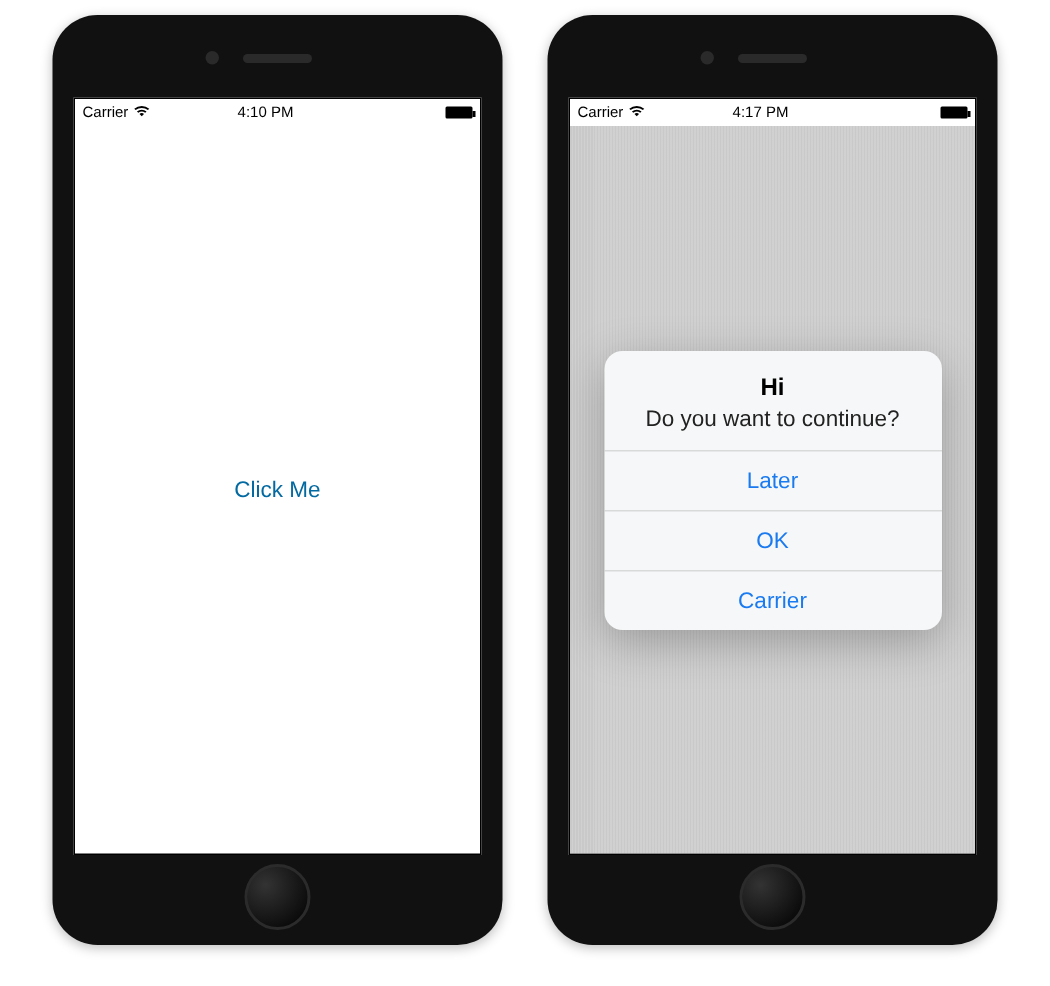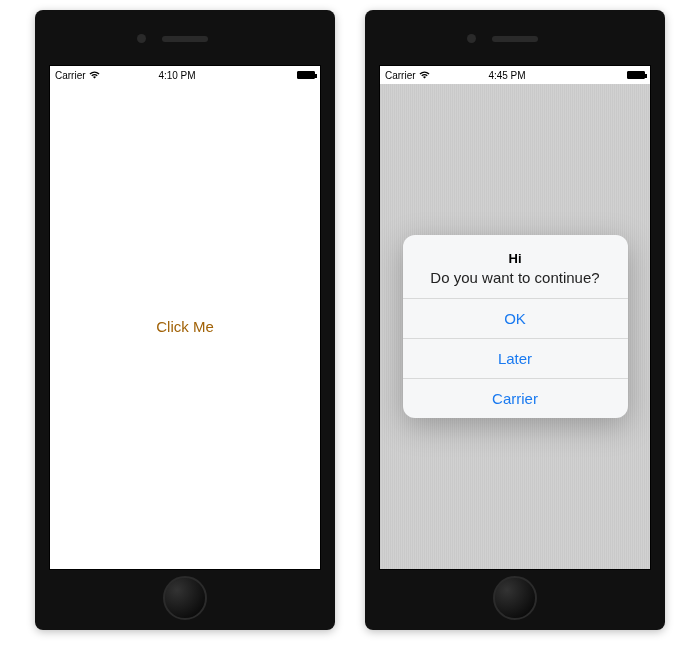--- a/index.html
+++ b/index.html
@@ -11,21 +11,21 @@
       display: flex;
       justify-content: center;
       align-items: flex-start;
       gap: 30px;
       padding: 10px 20px;
     }
     .phone {
       width: 300px;
       height: 620px;
       background: #111;
-      border-radius: 8px;
+      border-radius: 30px;
       padding: 55px 14px 60px 14px;
       position: relative;
       box-shadow: 0 2px 8px rgba(0,0,0,.25);
     }
     .phone::before {
       
       content: "";
       position: absolute;
       top: 26px; left: 50%;
       transform: translateX(-50%);
@@ -89,21 +89,21 @@
       background: #000;
     }
     .content {
       position: absolute;
       top: 18px; left: 0; right: 0; bottom: 0;
       display: flex;
       align-items: center;
       justify-content: center;
     }
     .click-btn {
-      color: #a16207;
+      color: #0369a1;
       font-size: 15px;
       background: none;
       border: none;
     }
     
     .dim-bg {
       position: absolute;
       top: 18px; left: 0; right: 0; bottom: 0;
       background:
         repeating-linear-gradient(90deg, #b9b9b9 0 1px, #c4c4c4 1px 2px);
@@ -121,21 +121,21 @@
       width: 225px;
       background: #f6f7f8;
       border-radius: 12px;
       overflow: hidden;
       box-shadow: 0 8px 30px rgba(0,0,0,.25);
     }
     .alert-head {
       padding: 16px 12px 12px;
       text-align: center;
     }
-    .alert-title { font-weight: 600; font-size: 13px; }
+    .alert-title { font-weight: 600; font-size: 16px; }
     .alert-msg { font-size: 15px; margin-top: 3px; color: #222; }
     .alert-btn {
       border-top: 1px solid rgba(0,0,0,.12);
       height: 40px;
       display: flex;
       align-items: center;
       justify-content: center;
       font-size: 15px;
       color: #1a7af0;
     }
@@ -170,32 +170,32 @@
   <div class="screen">
     <div class="statusbar">
       <div class="sb-left">
         <span>Carrier</span>
         <span>
           <svg width="11" height="9" viewBox="0 0 11 9">
               <path d="M5.5 8.5 L4 7 A2 2 0 0 1 7 7 Z M2.3 5.3 A5 5 0 0 1 8.7 5.3 L7.8 6.2 A3.7 3.7 0 0 0 3.2 6.2 Z M0.5 3.5 A8 8 0 0 1 10.5 3.5 L9.6 4.4 A6.7 6.7 0 0 0 1.4 4.4 Z" fill="#000"></path>
             </svg>
         </span>
       </div>
-      <div class="sb-center">4:45 PM</div>
+      <div class="sb-center">4:17 PM</div>
       <div class="sb-right">
         <span class="battery"></span>
       </div>
     </div>
     <div class="dim-bg"></div>
     <div class="backdrop">
       <div class="alert">
         <div class="alert-head">
           <div class="alert-title">Hi</div>
           <div class="alert-msg">Do you want to continue?</div>
         </div>
+        <div class="alert-btn">Later</div>
         <div class="alert-btn">OK</div>
-        <div class="alert-btn">Later</div>
         <div class="alert-btn">Carrier</div>
       </div>
     </div>
   </div>
   <div class="home-btn"></div>
 </div>
 
 </body></html>

